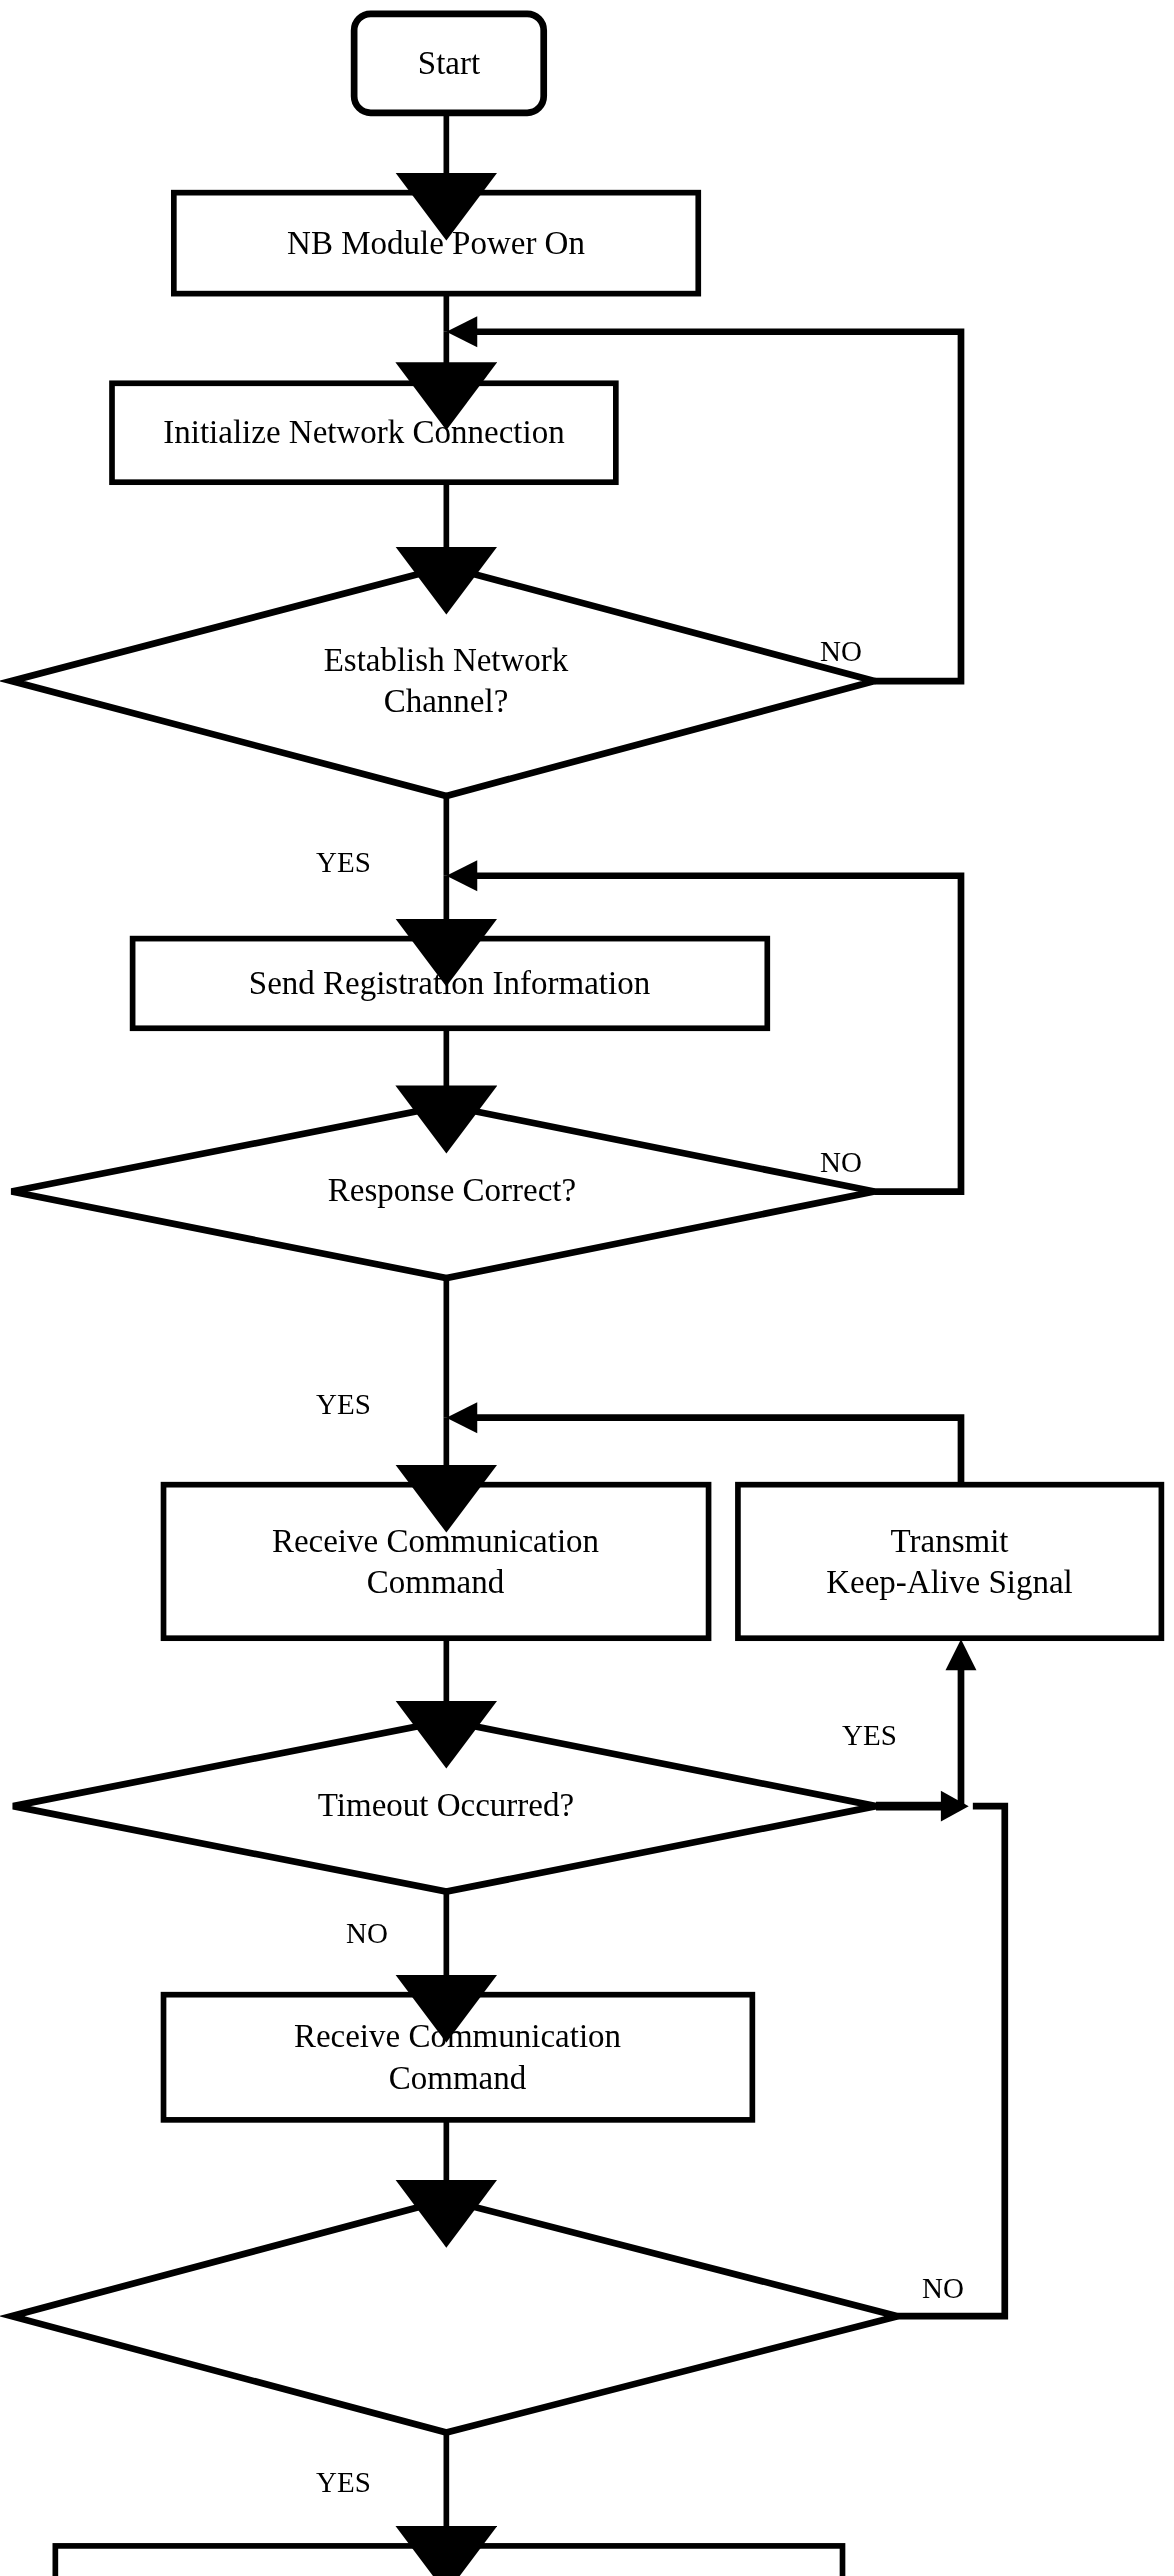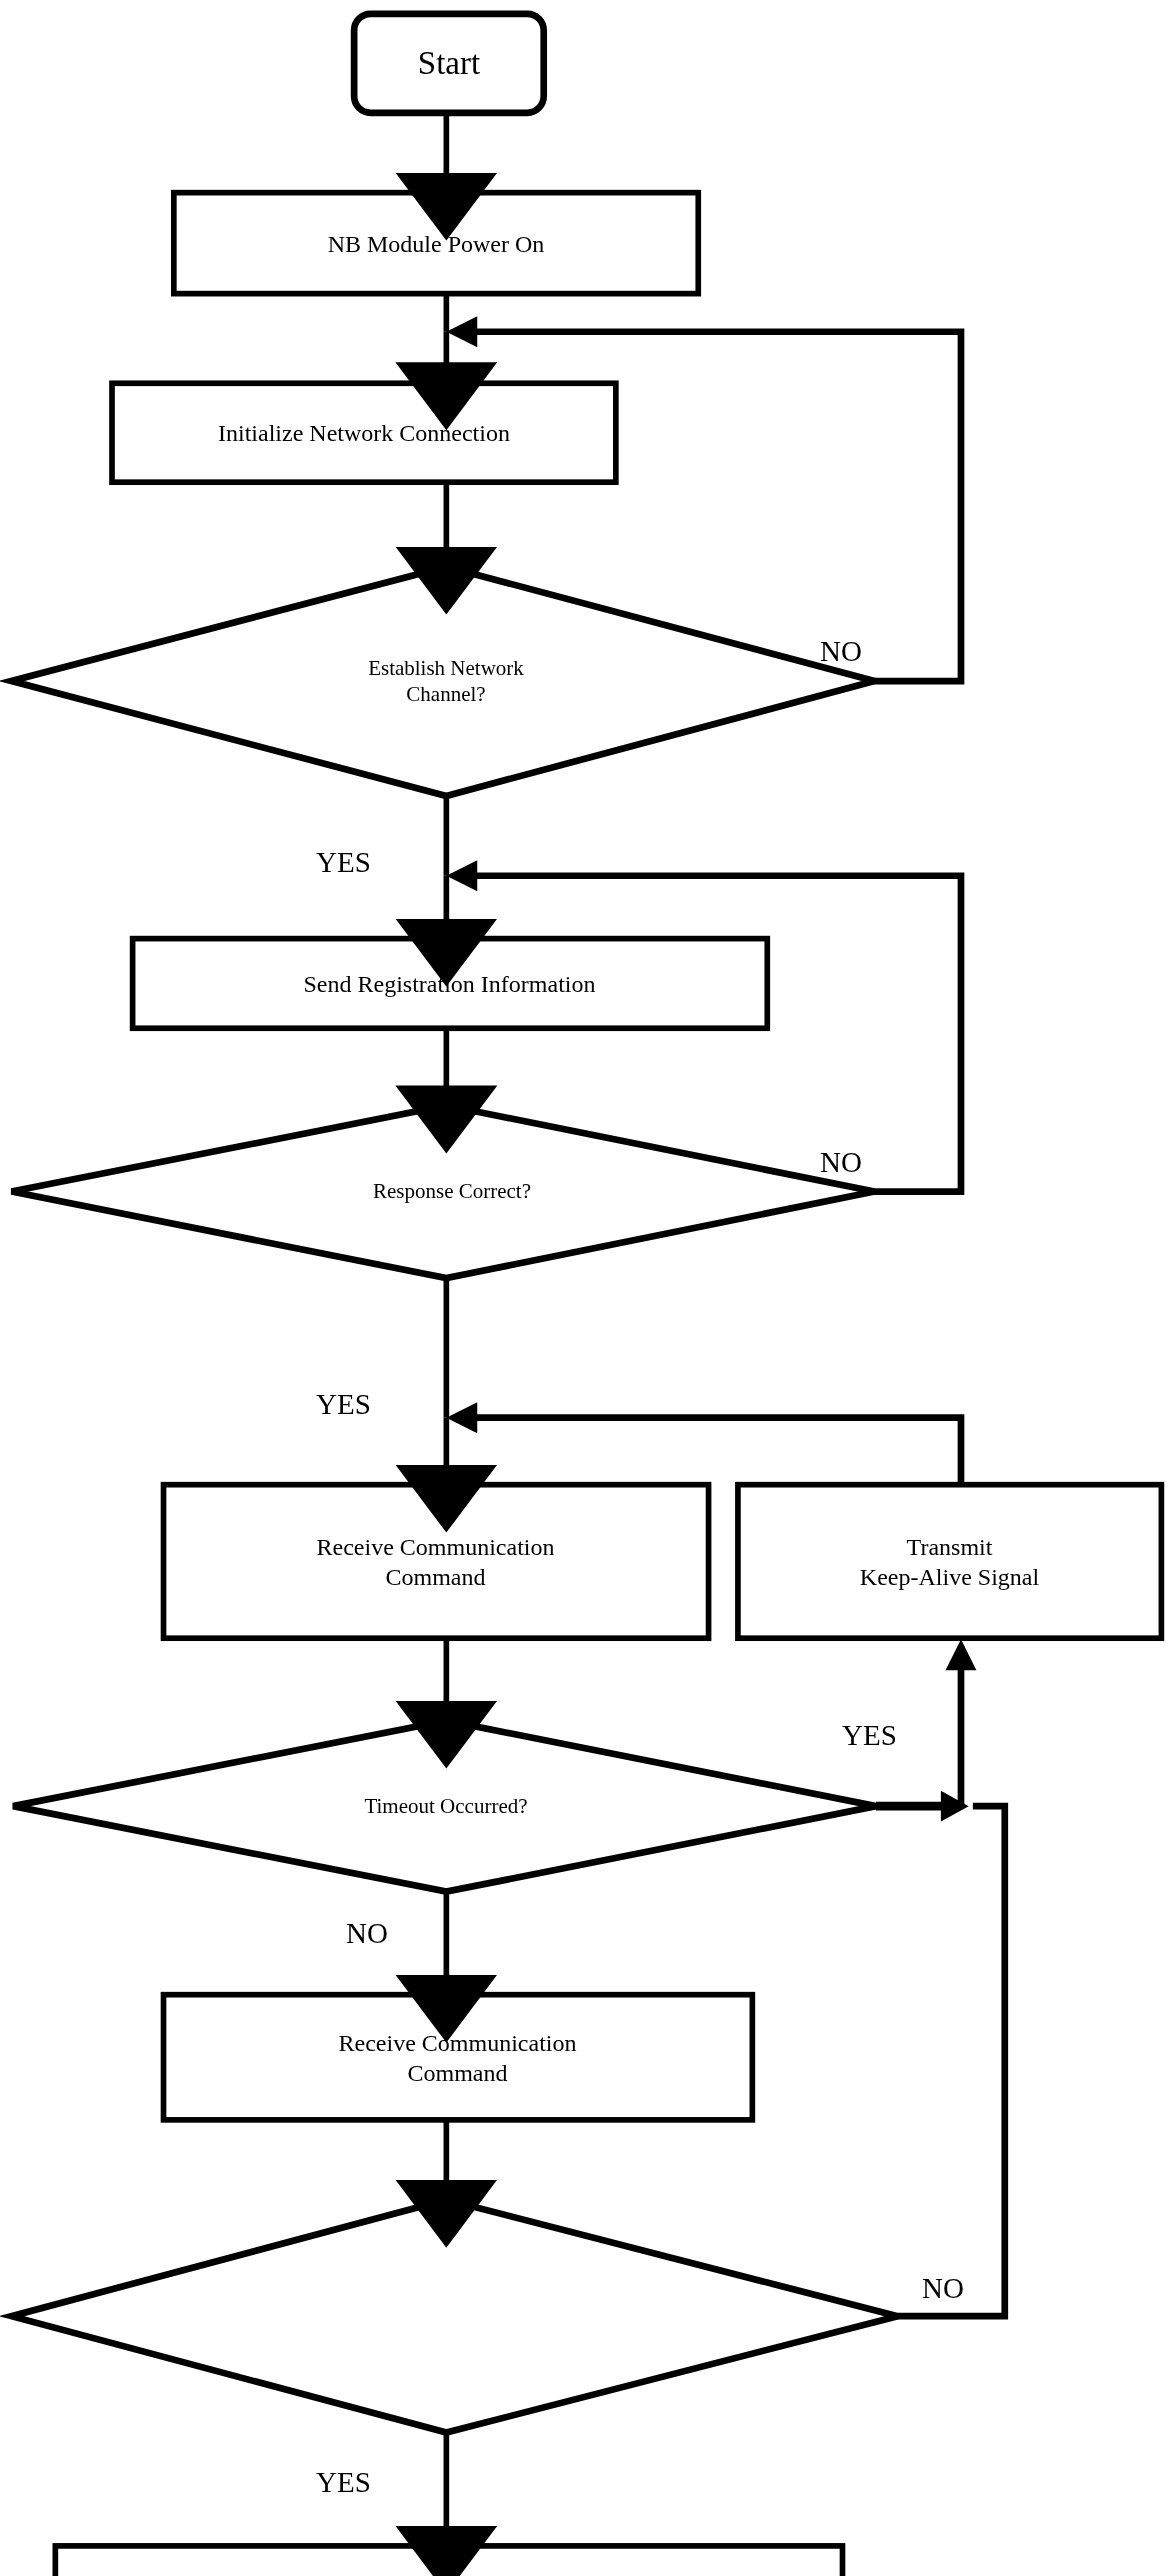--- a/index.html
+++ b/index.html
@@ -38,22 +38,22 @@
   .edge-label {
     position: absolute;
     color: #000000;
     font-family: "Liberation Serif", "DejaVu Serif", serif;
     font-size: 29px;
     line-height: 1;
     white-space: nowrap;
     pointer-events: none;
   }
   .t-terminal { font-size: 33px; text-align: right; }
-  .t-process  { font-size: 24px; }
-  .t-decision { font-size: 21px; }
+  .t-process  { font-size: 33px; }
+  .t-decision { font-size: 33px; }
 </style>
 </head>
 <body>
 
 <div id="root">
 
   <svg id="flow-svg" viewBox="0 0 2280 5542" xmlns="http://www.w3.org/2000/svg">
     <defs>
       <marker id="arrowdown" markerWidth="18" markerHeight="18" refX="1" refY="9" orient="auto" markerUnits="strokeWidth">
         <path d="M 0 0 L 12 9 L 0 18 z" fill="#000000"></path>

